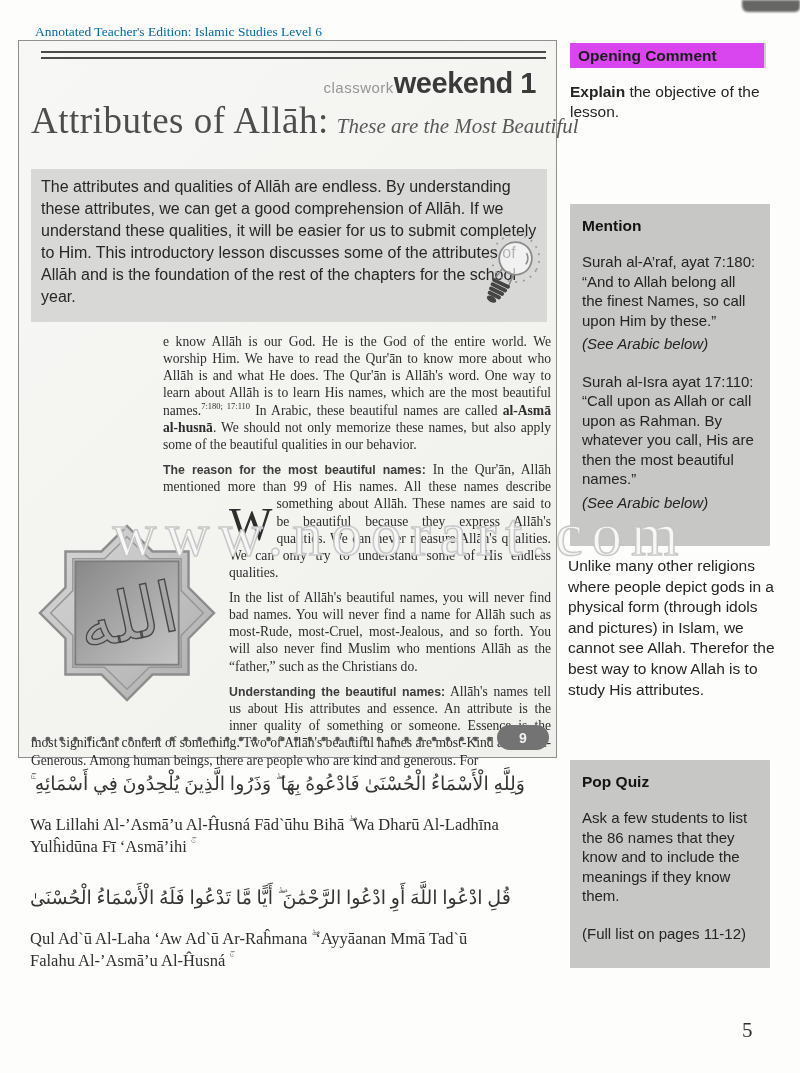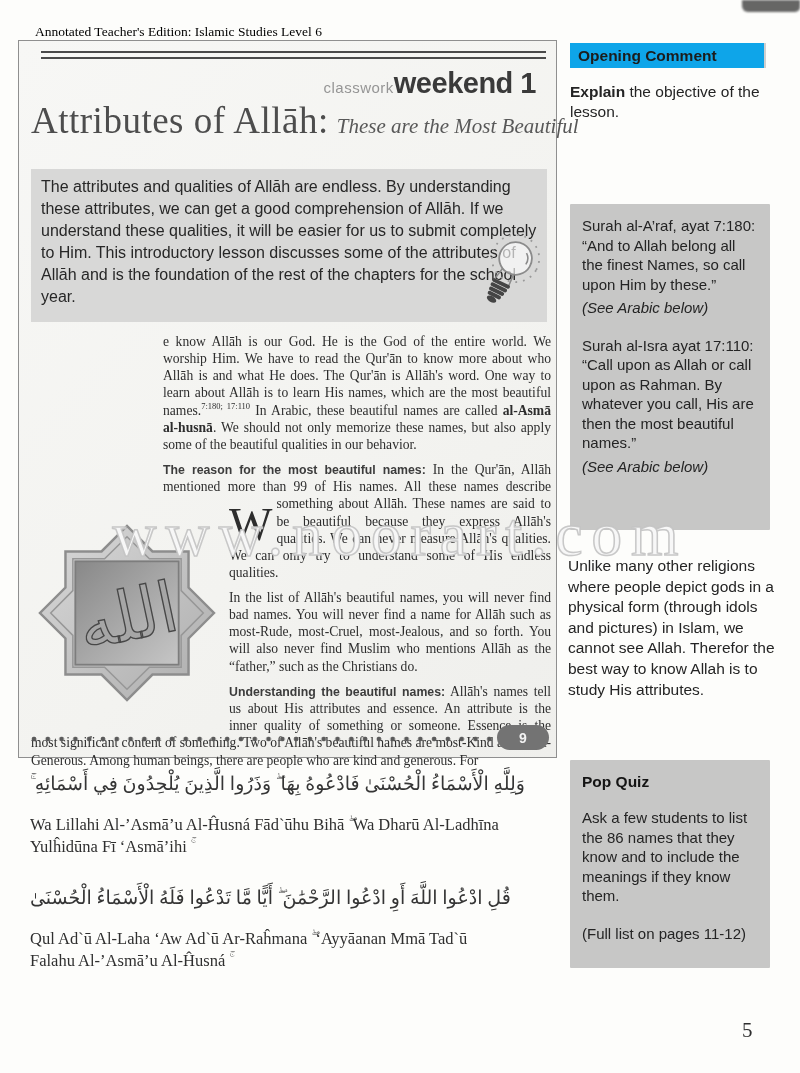--- a/index.html
+++ b/index.html
@@ -3,21 +3,21 @@
 <meta charset="utf-8">
 <style>
   html,body{margin:0;padding:0;}
   body{
     width:800px;height:1073px;position:relative;overflow:hidden;
     background:#fdfdfb;font-family:"Liberation Sans",sans-serif;color:#2b2b2b;
   }
   
   .edition-header{
     position:absolute;left:35px;top:24px;font-family:"Liberation Serif",serif;
-    font-size:13.5px;color:#000000;border-bottom:1.5px solid #2f2f2f;padding-bottom:1px;
+    font-size:13.5px;color:#0369a1;border-bottom:1.5px solid #2f2f2f;padding-bottom:1px;
   }
   .corner-smudge{
     position:absolute;left:742px;top:0;width:58px;height:12px;background:#4c4c4c;
     border-radius:0 0 5px 6px;filter:blur(1px);opacity:.85;
   }
   
   .page-box{
     position:absolute;left:18px;top:40px;width:537px;height:716px;
     border:1.5px solid #8f8f8f;background:linear-gradient(135deg,#f7f7f5 0%,#f3f3f0 60%,#efefec 100%);
   }
@@ -74,21 +74,21 @@
   .arabic-line{
     position:absolute;left:30px;direction:rtl;white-space:nowrap;
     font-family:Liberation Serif, serif;font-size:19px;color:#353535;
   }
   .translit{
     position:absolute;left:30px;width:480px;font-family:"Liberation Serif",serif;
     font-size:16.5px;line-height:1.35;color:#2f2f2f;
   }
   
   .oc-strip{
-    position:absolute;left:570px;top:43px;width:178px;height:21px;background:#0ea5e9;
+    position:absolute;left:570px;top:43px;width:178px;height:21px;background:#d946ef;
     padding:4px 8px 0 8px;font-weight:bold;font-size:15.5px;color:#1c1c1c;
     box-shadow:2px 0 0 #cfcfcf;
   }
   .oc-body{position:absolute;left:570px;top:82px;width:208px;font-size:15.5px;line-height:1.32;color:#242424;}
   .side-box{
     position:absolute;left:570px;width:176px;background:#c7c7c6;color:#242424;
     padding:12px 12px 16px 12px;font-size:15px;line-height:1.3;border-radius:1px;
   }
   .mention-box{top:204px;min-height:298px;}
   .popquiz-box{top:760px;min-height:180px;}
@@ -183,20 +183,21 @@
 <div class="arabic-line" style="top:772px;">وَلِلَّهِ الْأَسْمَاءُ الْحُسْنَىٰ فَادْعُوهُ بِهَا ۖ وَذَرُوا الَّذِينَ يُلْحِدُونَ فِي أَسْمَائِهِ ۚ</div>
 <div class="translit" style="top:814px;">Wa Lillahi Al-’Asmā’u Al-Ĥusná Fād`ūhu Bihā ۖ Wa Dharū Al-Ladhīna Yulĥidūna Fī ‘Asmā’ihi ۚ</div>
 
 <div class="arabic-line" style="top:886px;">قُلِ ادْعُوا اللَّهَ أَوِ ادْعُوا الرَّحْمَٰنَ ۖ أَيًّا مَّا تَدْعُوا فَلَهُ الْأَسْمَاءُ الْحُسْنَىٰ</div>
 <div class="translit" style="top:928px;">Qul Ad`ū Al-Laha ‘Aw Ad`ū Ar-Raĥmana ۖ ‘Ayyāanan Mmā Tad`ū Falahu Al-’Asmā’u Al-Ĥusná ۚ</div>
 
 <div class="oc-strip">Opening Comment</div>
 <div class="oc-body"><b>Explain</b><span> the objective of the lesson.</span></div>
 
 <div class="side-box mention-box">
+  <h3>Mention</h3>
   <div class="quote">Surah al-A’raf, ayat 7:180: “And to Allah belong all the finest Names, so call upon Him by these.”</div>
   <div class="quote-note">(See Arabic below)</div>
   <div class="quote">Surah al-Isra ayat 17:110: “Call upon as Allah or call upon as Rahman. By whatever you call, His are then the most beautiful names.”</div>
   <div class="quote-note">(See Arabic below)</div>
 </div>
 
 <div class="side-note">Unlike many other religions where people depict gods in a physical form (through idols and pictures) in Islam, we cannot see Allah. Therefor the best way to know Allah is to study His attributes.</div>
 
 <div class="side-box popquiz-box">
   <h3>Pop Quiz</h3>

